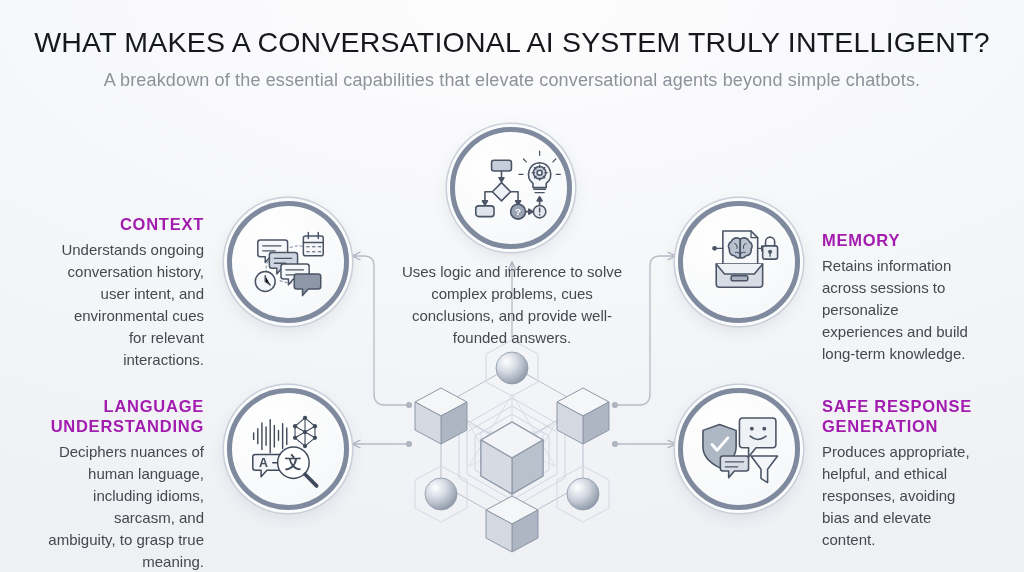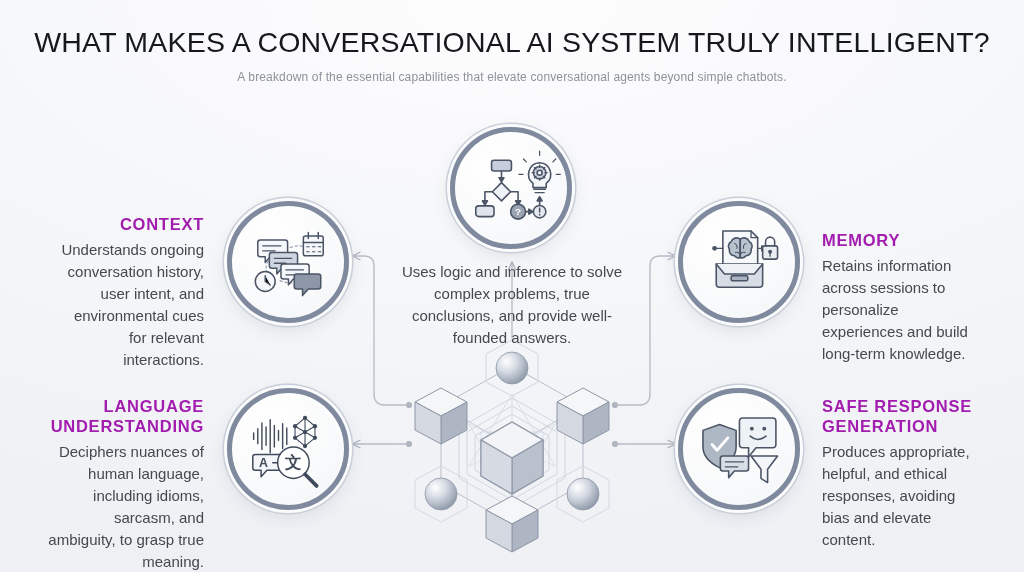--- a/index.html
+++ b/index.html
@@ -17,21 +17,21 @@
   
   .title {
     position:absolute; top:26px; left:0; width:100%;
     text-align:center;
     font-size:28.5px; font-weight:400; letter-spacing:0.2px;
     color:#16181c;
   }
   .subtitle {
     position:absolute; top:70px; left:0; width:100%;
     text-align:center;
-    font-size:12px; font-weight:400; color:#8d919a; letter-spacing:0.15px;
+    font-size:18px; font-weight:400; color:#8d919a; letter-spacing:0.15px;
   }
 
   
   .node-circle {
     position:absolute;
     border-radius:50%;
     background:
       radial-gradient(circle at 36% 30%, #ffffff 0%, #f9fafb 58%, #f1f3f6 100%);
     border:5px solid #7f8a9e;
     box-shadow:
@@ -226,21 +226,21 @@
 
         <circle cx="84" cy="31" r="7.5" fill="#cfd6e1"></circle>
         <circle cx="84" cy="31" r="3" fill="#f4f6f9"></circle>
         <g stroke-width="1.6">
           <path d="M84,22 v2.5 M84,37.5 v2.5 M75,31 h2.5 M90.5,31 h2.5 M77.8,24.8 l1.8,1.8 M88.4,35.4 l1.8,1.8 M90.2,24.8 l-1.8,1.8 M79.6,35.4 l-1.8,1.8"></path>
         </g>
       </g>
     </svg>
   </div>
   <div class="node-text ta-c" style="left:398px; top:256px; width:228px;">
-    <div class="node-body">Uses logic and inference to solve complex problems, true conclusions, and provide well-founded answers.</div>
+    <div class="node-body">Uses logic and inference to solve complex problems, cues conclusions, and provide well-founded answers.</div>
   </div>
 
   <div class="node-circle mid" style="left:678px; top:201px;">
     <svg viewBox="0 0 100 100">
       <g stroke="#4a5465" stroke-width="1.9" fill="none" stroke-linejoin="round" stroke-linecap="round">
 
         <path d="M30,12 H64 l8,8 V56 H30 Z" fill="#f6f8fa"></path>
         <path d="M64,12 v8 h8" stroke-width="1.6"></path>
 
         <path d="M51,22 a7,7 0 0 0 -11,3 a6,6 0 0 0 -2,9 a6.5,6.5 0 0 0 6,8 a6,6 0 0 0 7,2 Z" fill="#b9c2cf"></path>

